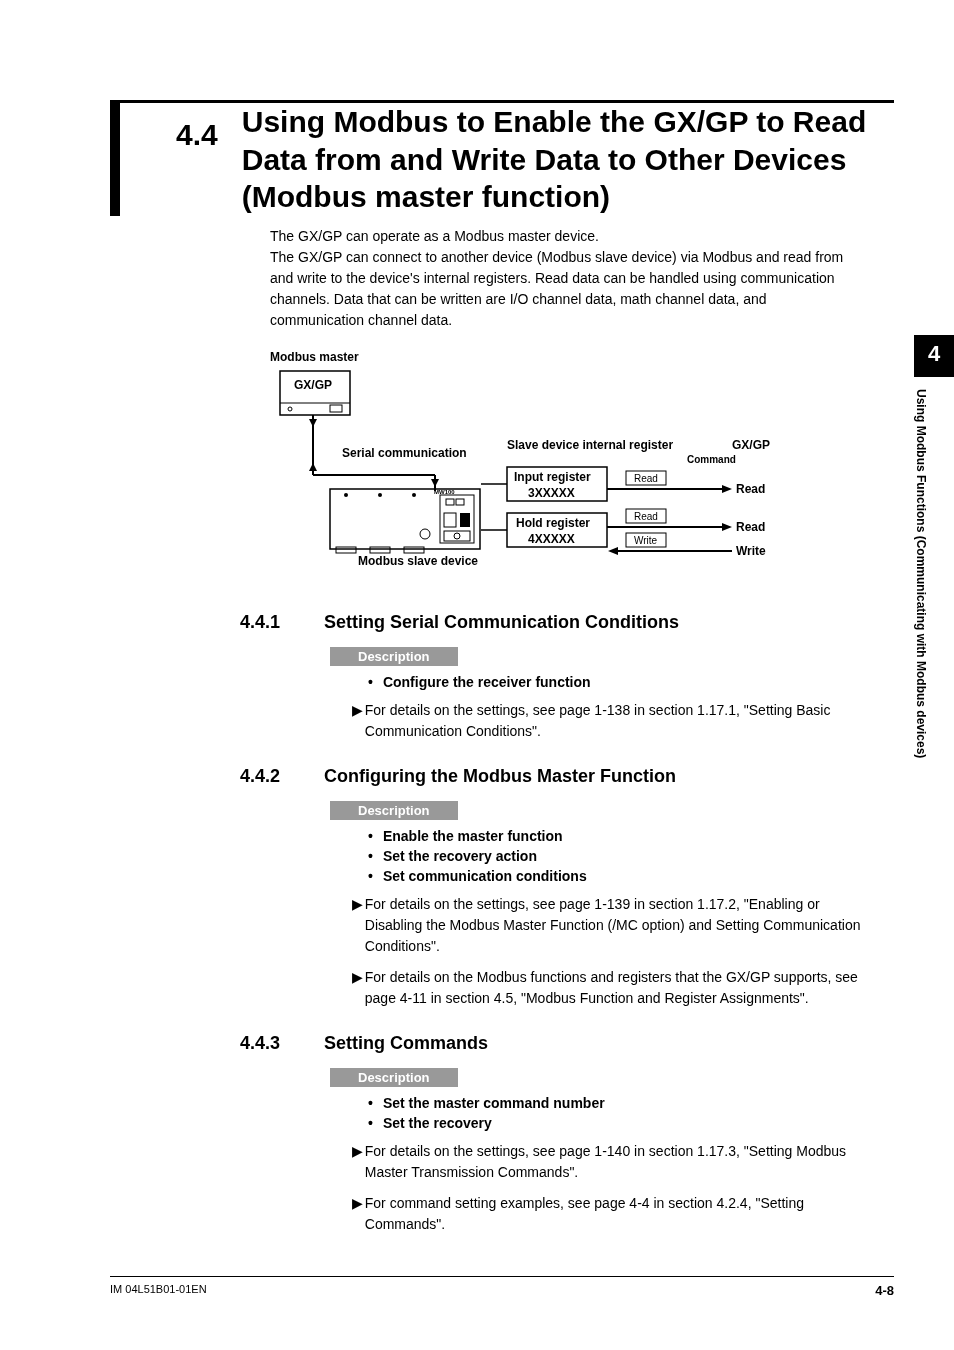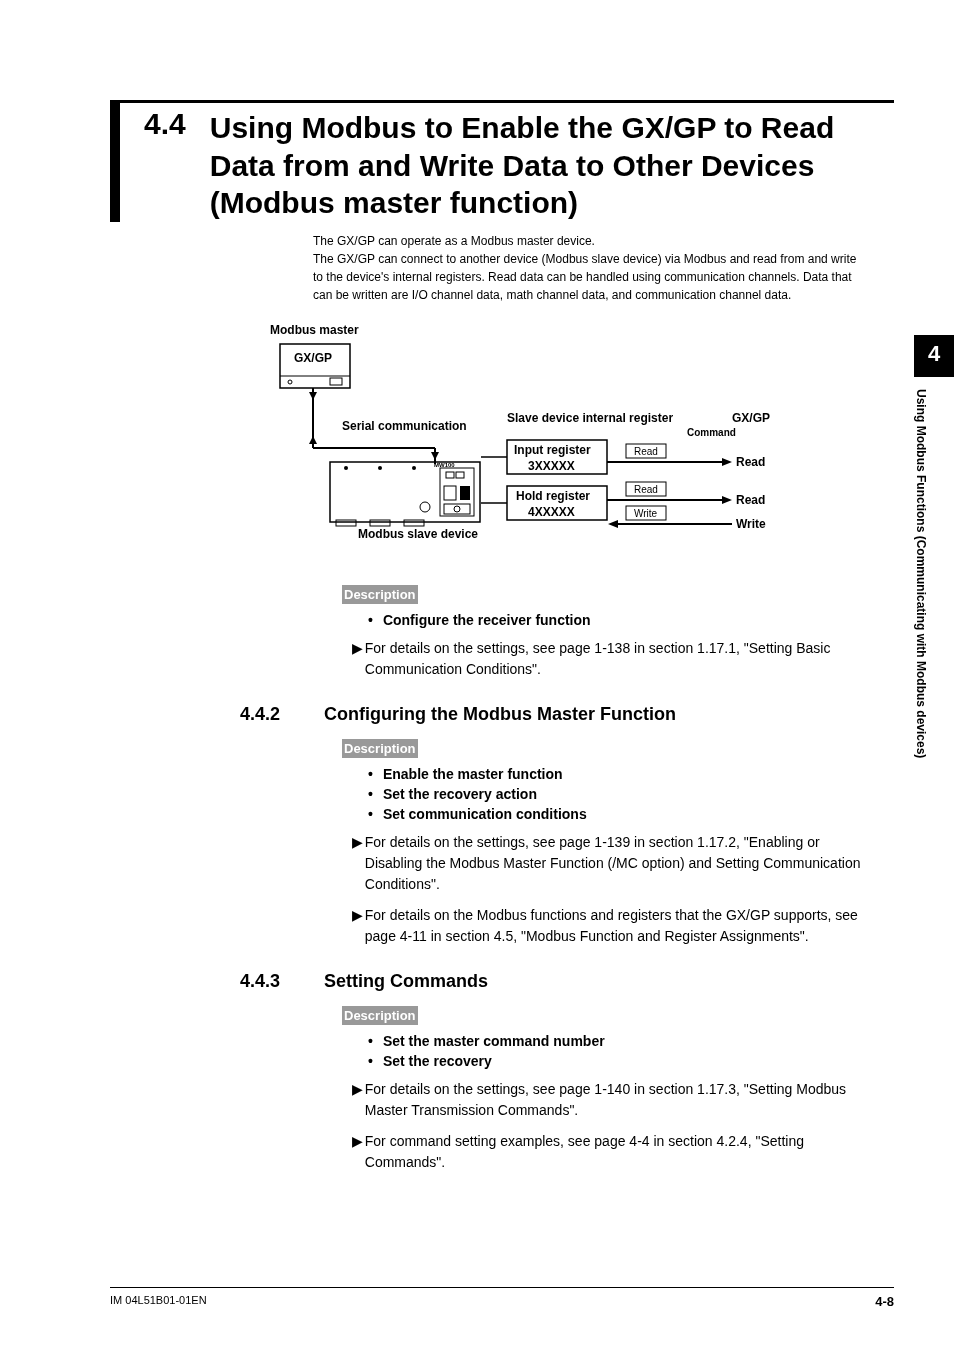--- a/index.html
+++ b/index.html
@@ -4,35 +4,35 @@
 <style>
   * { box-sizing: border-box; margin: 0; padding: 0; }
   html, body { width: 954px; height: 1350px; font-family: Arial, Helvetica, sans-serif; background: #fff; color: #000; }
   .page { position: relative; width: 954px; height: 1350px; padding: 100px 60px 40px 110px; }
   .tab { position: absolute; right: 0; top: 335px; width: 40px; }
   .tab-num { background: #000; color: #fff; font-size: 22px; font-weight: bold; text-align: center; padding: 6px 0 10px 0; }
   .tab-text { writing-mode: vertical-rl; font-size: 12px; font-weight: bold; padding: 12px 13px 0 0; height: 500px; }
   .hrule { border-top: 3px solid #000; }
   .title-row { display: flex; align-items: flex-start; gap: 24px; margin-bottom: 10px; }
   .title-bar { width: 10px; background: #000; align-self: stretch; }
-  .sec-num { font-size: 30px; font-weight: bold; padding-top: 4px; }
-  .sec-title { font-size: 30px; font-weight: bold; line-height: 1.25; flex: 1; padding-top: 6px; }
+  .sec-num { font-size: 30px; font-weight: bold; padding-top: 15px; margin-left: 32px; }
+  .sec-title { font-size: 30px; font-weight: bold; line-height: 1.25; flex: 1; }
   .body-block { margin-left: 160px; margin-right: 30px; }
-  .para { font-size: 12px; line-height: 1.5; margin-bottom: 6px; margin-left: 43px; }
+  .para { font-size: 14px; line-height: 1.5; margin-bottom: 6px; }
   .diagram { margin: 18px 0 24px 0; }
   .subhead-row { display: flex; gap: 24px; margin: 24px 0 14px -30px; }
   .sub-num { font-size: 18px; font-weight: bold; width: 60px; }
   .sub-title { font-size: 18px; font-weight: bold; }
-  .desc-tag { display: inline-block; background: #999; color: #fff; font-size: 13px; font-weight: bold; padding: 2px 2px; margin-left: 12px; }
+  .desc-tag { display: inline-block; background: #999; color: #fff; font-size: 13px; font-weight: bold; padding: 2px 28px; margin-left: 0; }
   ul.bullets { list-style: none; margin: 8px 0 4px 38px; }
   ul.bullets li { font-size: 14px; font-weight: bold; margin-bottom: 4px; }
   ul.bullets li::before { content: "•"; margin-right: 10px; }
   .note { display: flex; align-items: flex-start; margin: 10px 0 4px 22px; font-size: 14px; line-height: 1.5; }
   .note .arrow { flex: 0 0 auto; margin-right: 2px; }
-  .footer { position: absolute; bottom: 41px; left: 110px; right: 60px; border-top: 1px solid #000; padding-top: 6px; display: flex; justify-content: space-between; font-size: 11px; }
+  .footer { position: absolute; bottom: 52px; left: 110px; right: 60px; border-top: 1px solid #000; padding-top: 6px; display: flex; justify-content: space-between; font-size: 11px; }
   .footer .pg { font-weight: bold; font-size: 13px; }
   
   svg text { font-family: Arial, Helvetica, sans-serif; }
 </style>
 </head>
 <body>
 
 <div class="page">
 
   <div class="tab">
@@ -118,20 +118,24 @@
         <text x="466" y="182" font-size="12" font-weight="bold">Read</text>
 
         <rect x="356" y="184" width="40" height="14" fill="none" stroke="#000"></rect>
         <text x="364" y="195" font-size="10">Write</text>
         <line x1="344" y1="202" x2="462" y2="202" stroke="#000" stroke-width="2"></line>
         <polygon points="348,198 348,206 338,202" fill="#000"></polygon>
         <text x="466" y="206" font-size="12" font-weight="bold">Write</text>
       </svg>
     </div>
 
+    <div class="subhead-row">
+      <div class="sub-num">4.4.1</div>
+      <div class="sub-title">Setting Serial Communication Conditions</div>
+    </div>
     <div style="margin-left:60px">
       <span class="desc-tag">Description</span>
       <ul class="bullets">
         <li>Configure the receiver function</li>
       </ul>
       <div class="note">
         <span class="arrow">▶</span>
         <span>For details on the settings, see page 1-138 in section 1.17.1, "Setting Basic Communication Conditions".</span>
       </div>
     </div>

